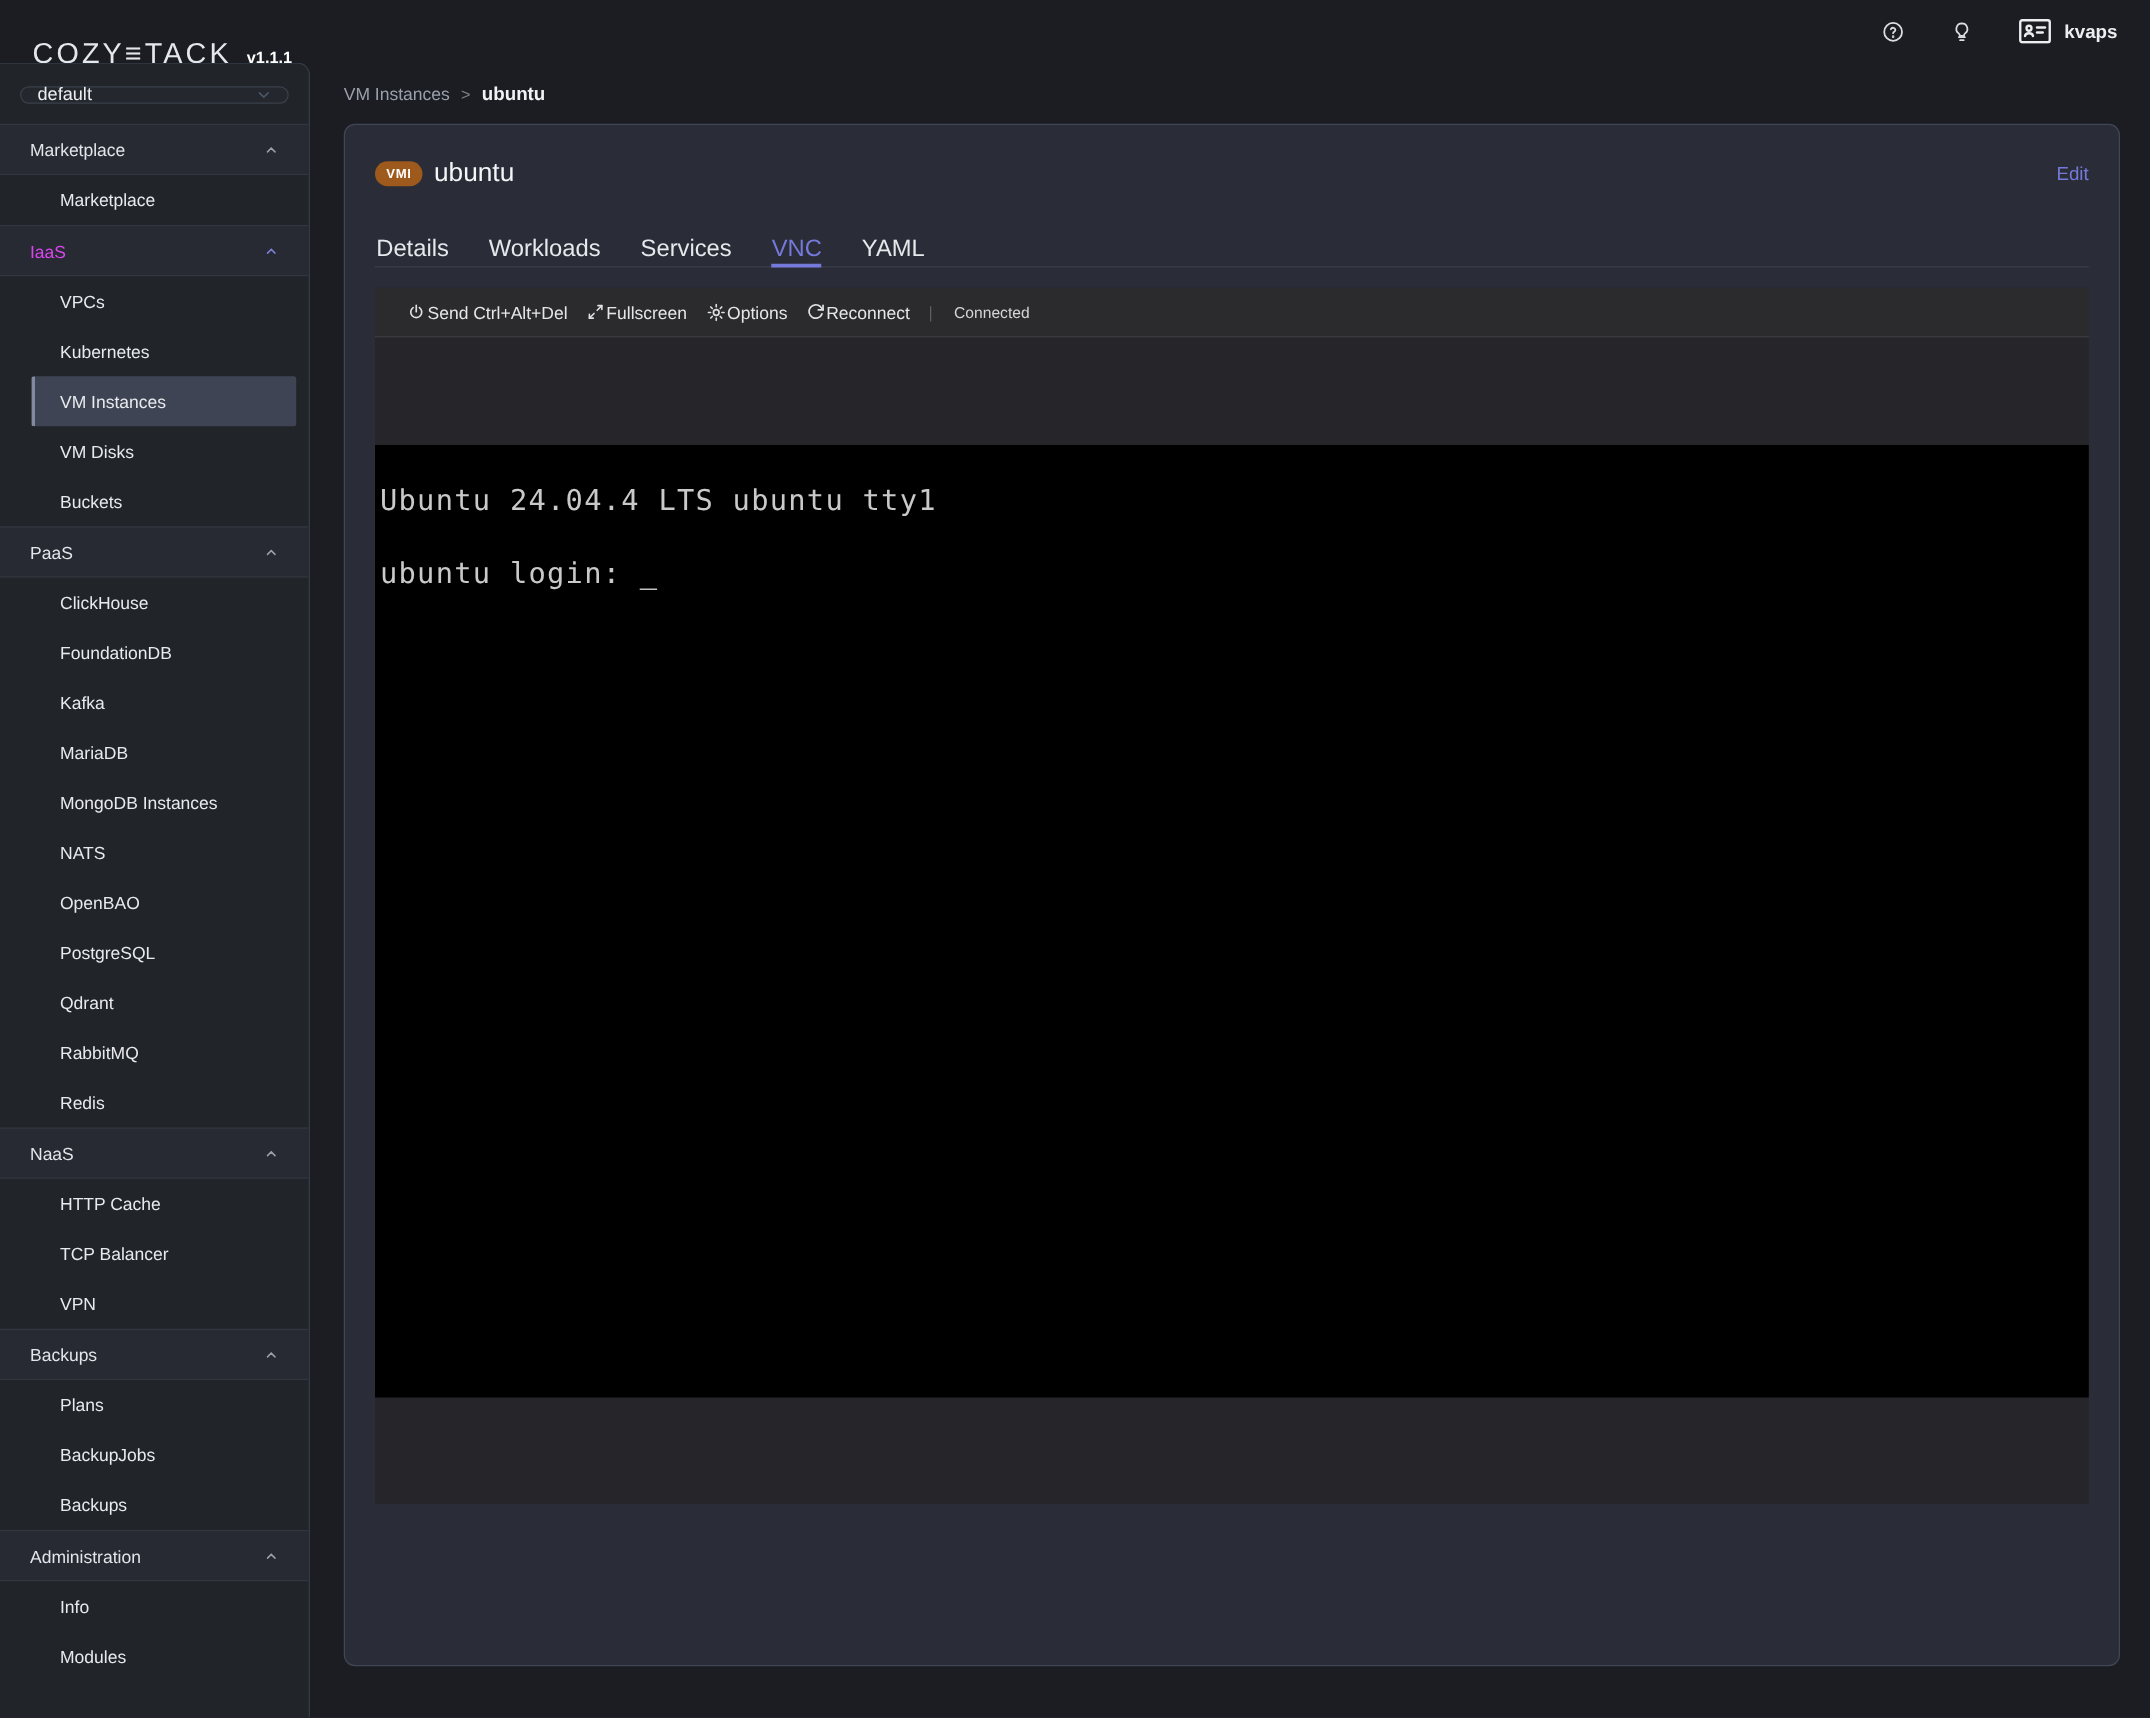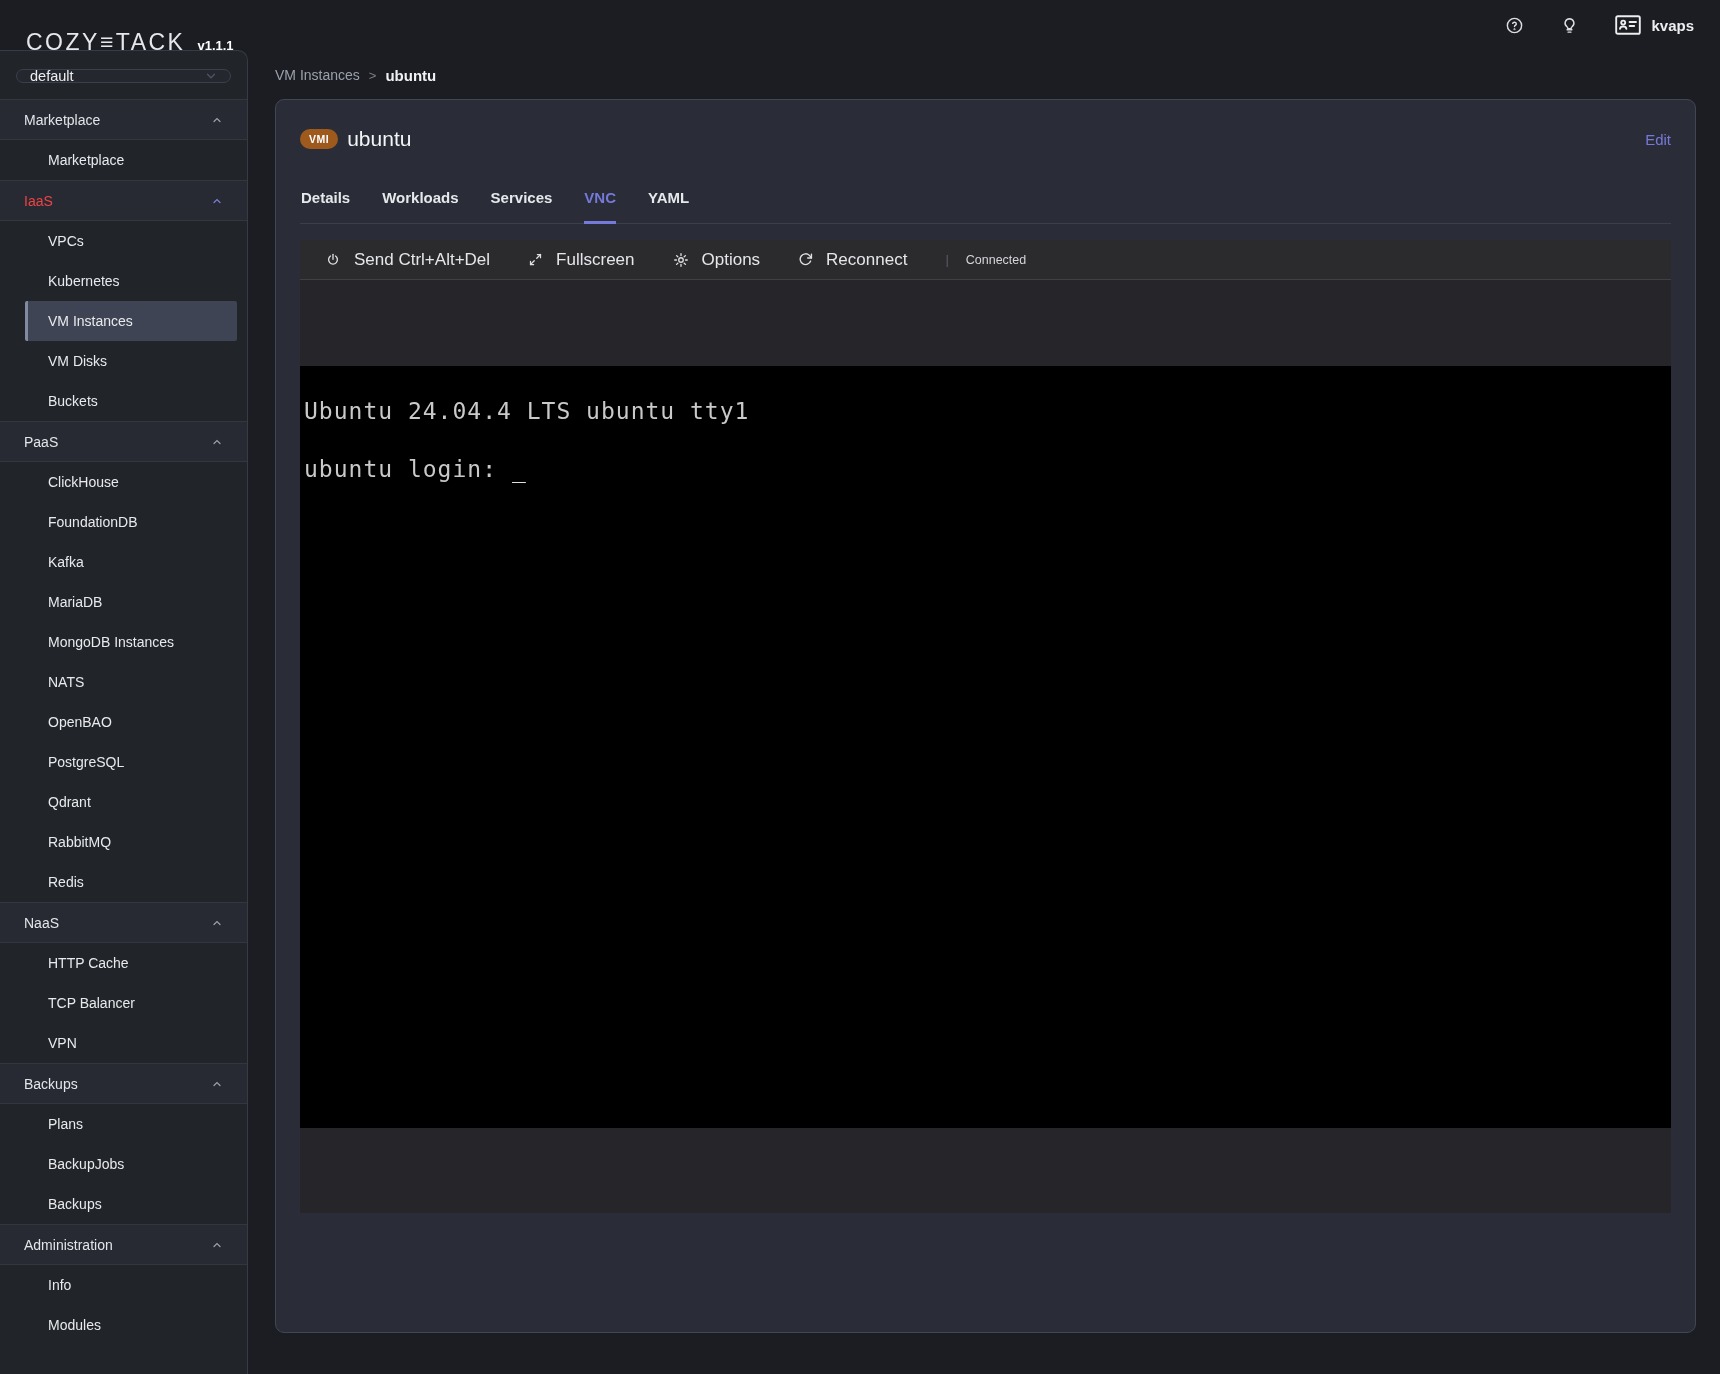--- a/index.html
+++ b/index.html
@@ -51,21 +51,21 @@
     padding:0 12px 0 13px; font-size:14.5px; color:#eceef0; cursor:pointer;
   }
   .ns-select .chev{color:#4d5464;}
   .side-section-header{
     height:41px; display:flex; align-items:center; justify-content:space-between;
     padding:0 24px; background:#272a32;
     border-top:1px solid var(--divider); border-bottom:1px solid var(--divider);
     font-size:14px; color:#e2e5e9; cursor:pointer;
   }
   .side-section-header .chev{color:#9aa0ab;}
-  .side-section-header.active{color:#ef4444;}
+  .side-section-header.active{color:#d946ef;}
   .side-section-header.active .chev{color:#7a7fd8;}
   .side-item{
     height:40px; display:flex; align-items:center;
     margin:0 10px 0 25px; padding-left:23px;
     font-size:14px; color:#e8eaed; border-radius:2px; cursor:pointer;
   }
   .side-item.selected{
     background:#3e4453; border-left:3px solid #818aa1; padding-left:20px;
   }
 
@@ -85,34 +85,34 @@
   .vmi-badge{
     height:20px; padding:0 9px; border-radius:10px; background:#9e5a1d;
     display:flex; align-items:center; font-size:10.5px; font-weight:700;
     letter-spacing:.5px; color:#fff;
   }
   .page-title{font-size:21px; font-weight:500; color:#f3f5f7; margin-left:9px;}
   .edit-link{margin-left:auto; font-size:15px; color:var(--accent); text-decoration:none; cursor:pointer;}
 
   .tabs{margin-top:38px; display:flex; gap:32px; border-bottom:1px solid #3a3f4b; padding:0 1px;}
   .tab{
-    font-size:15px; font-weight:700; color:#e6e8ec; padding-bottom:15px;
+    font-size:19px; font-weight:400; color:#e6e8ec; 
     border-bottom:3px solid transparent; margin-bottom:-1px; cursor:pointer; background:none; border-top:none; border-left:none; border-right:none;
   }
   .tab.active{color:var(--accent); border-bottom-color:var(--accent);}
 
   
   .vnc{margin-top:16px; height:973px; display:flex; flex-direction:column;}
   .vnc-toolbar{
     height:40px; flex:0 0 40px; background:#2b2b2e; border-bottom:1px solid #3f3f45;
     display:flex; align-items:center; padding-left:25px;
     font-size:14px; color:#e5e6e9;
   }
-  .tb-btn{display:flex; align-items:center; gap:13px; margin-right:38px;
-    background:none; border:none; color:#e5e6e9; font-size:17px; font-weight:500; cursor:pointer;}
+  .tb-btn{display:flex; align-items:center; gap:1px; margin-right:15px;
+    background:none; border:none; color:#e5e6e9; font-size:14px; font-weight:500; cursor:pointer;}
   .tb-btn .ic{color:#dfe0e3;}
   .tb-sep{color:#5d5d63; margin:0 17px 0 0; font-size:13px;}
   .tb-status{font-size:12.5px; color:#d4d5d9; font-weight:400;}
   .vnc-screen{flex:1; background:#26262a; display:flex; align-items:center;}
   .vnc-canvas{
     width:100%; height:762px; background:#000;
     padding:31px 0 0 4px; cursor:text;
   }
   .term{
     font-family:"DejaVu Sans Mono","Liberation Mono",monospace;

